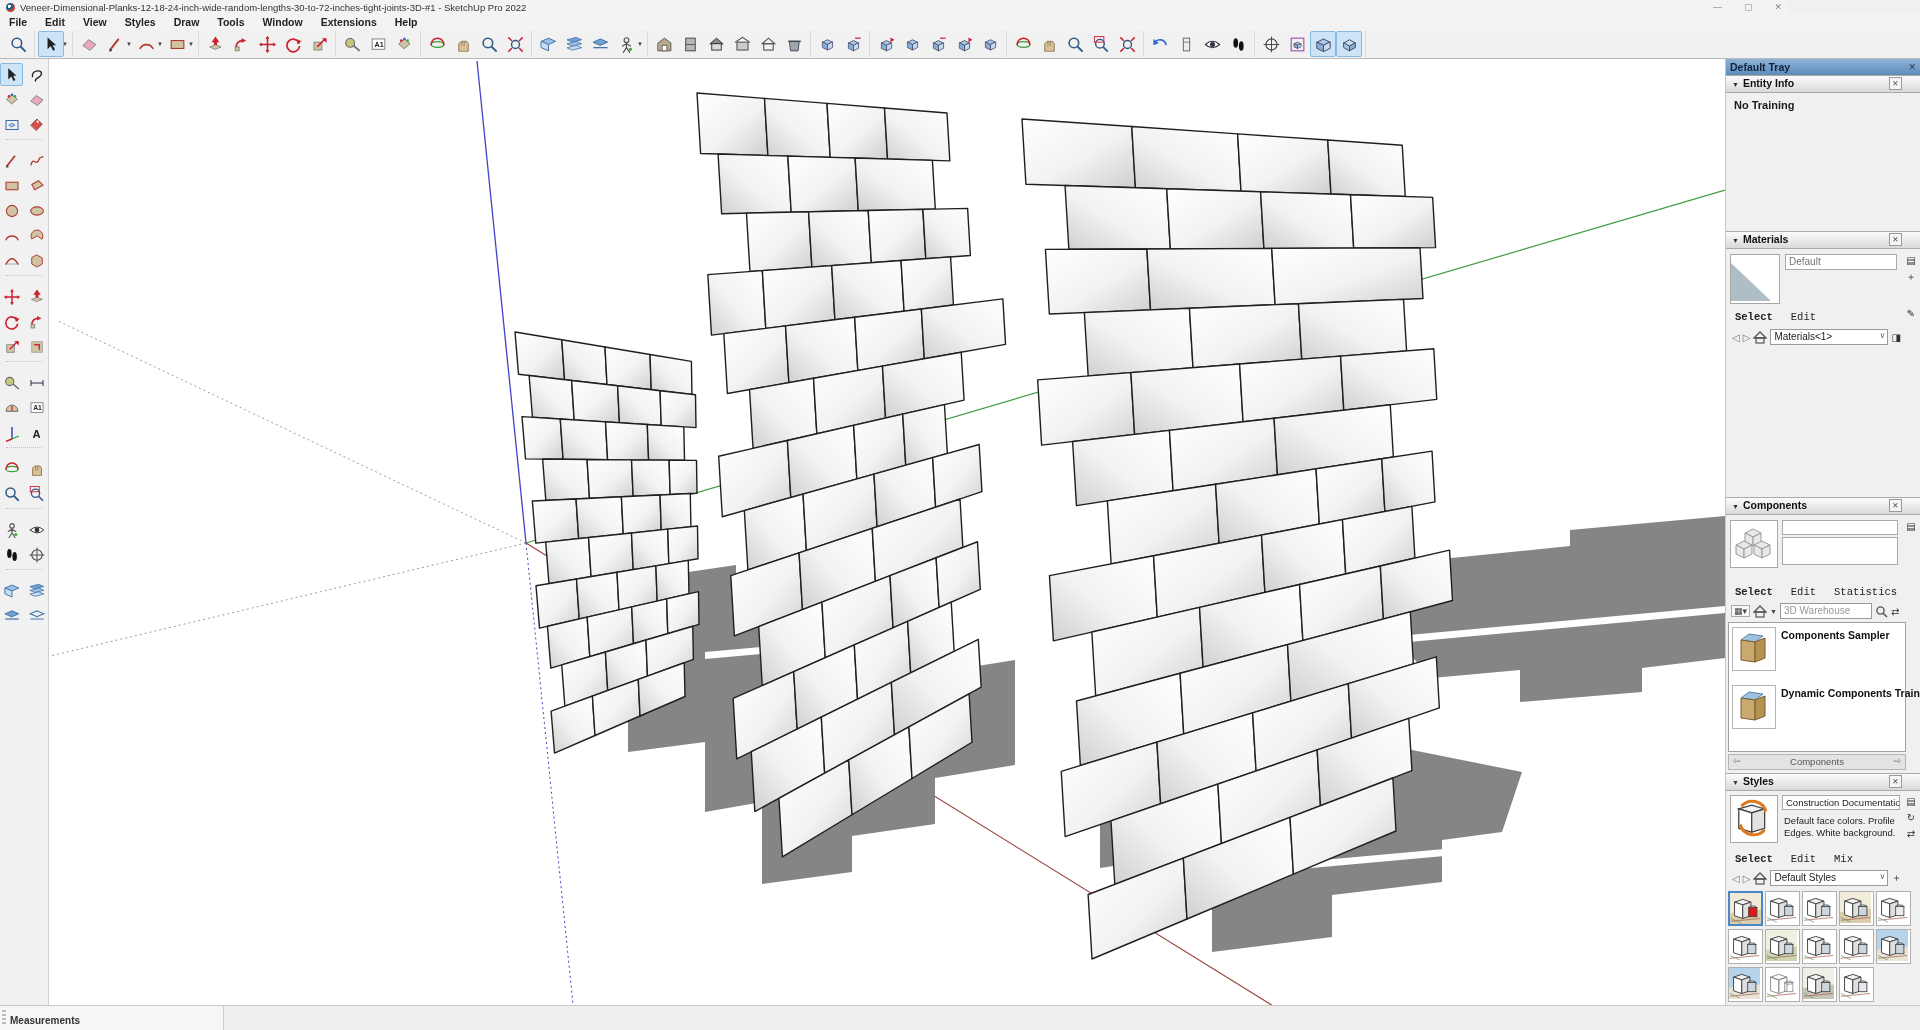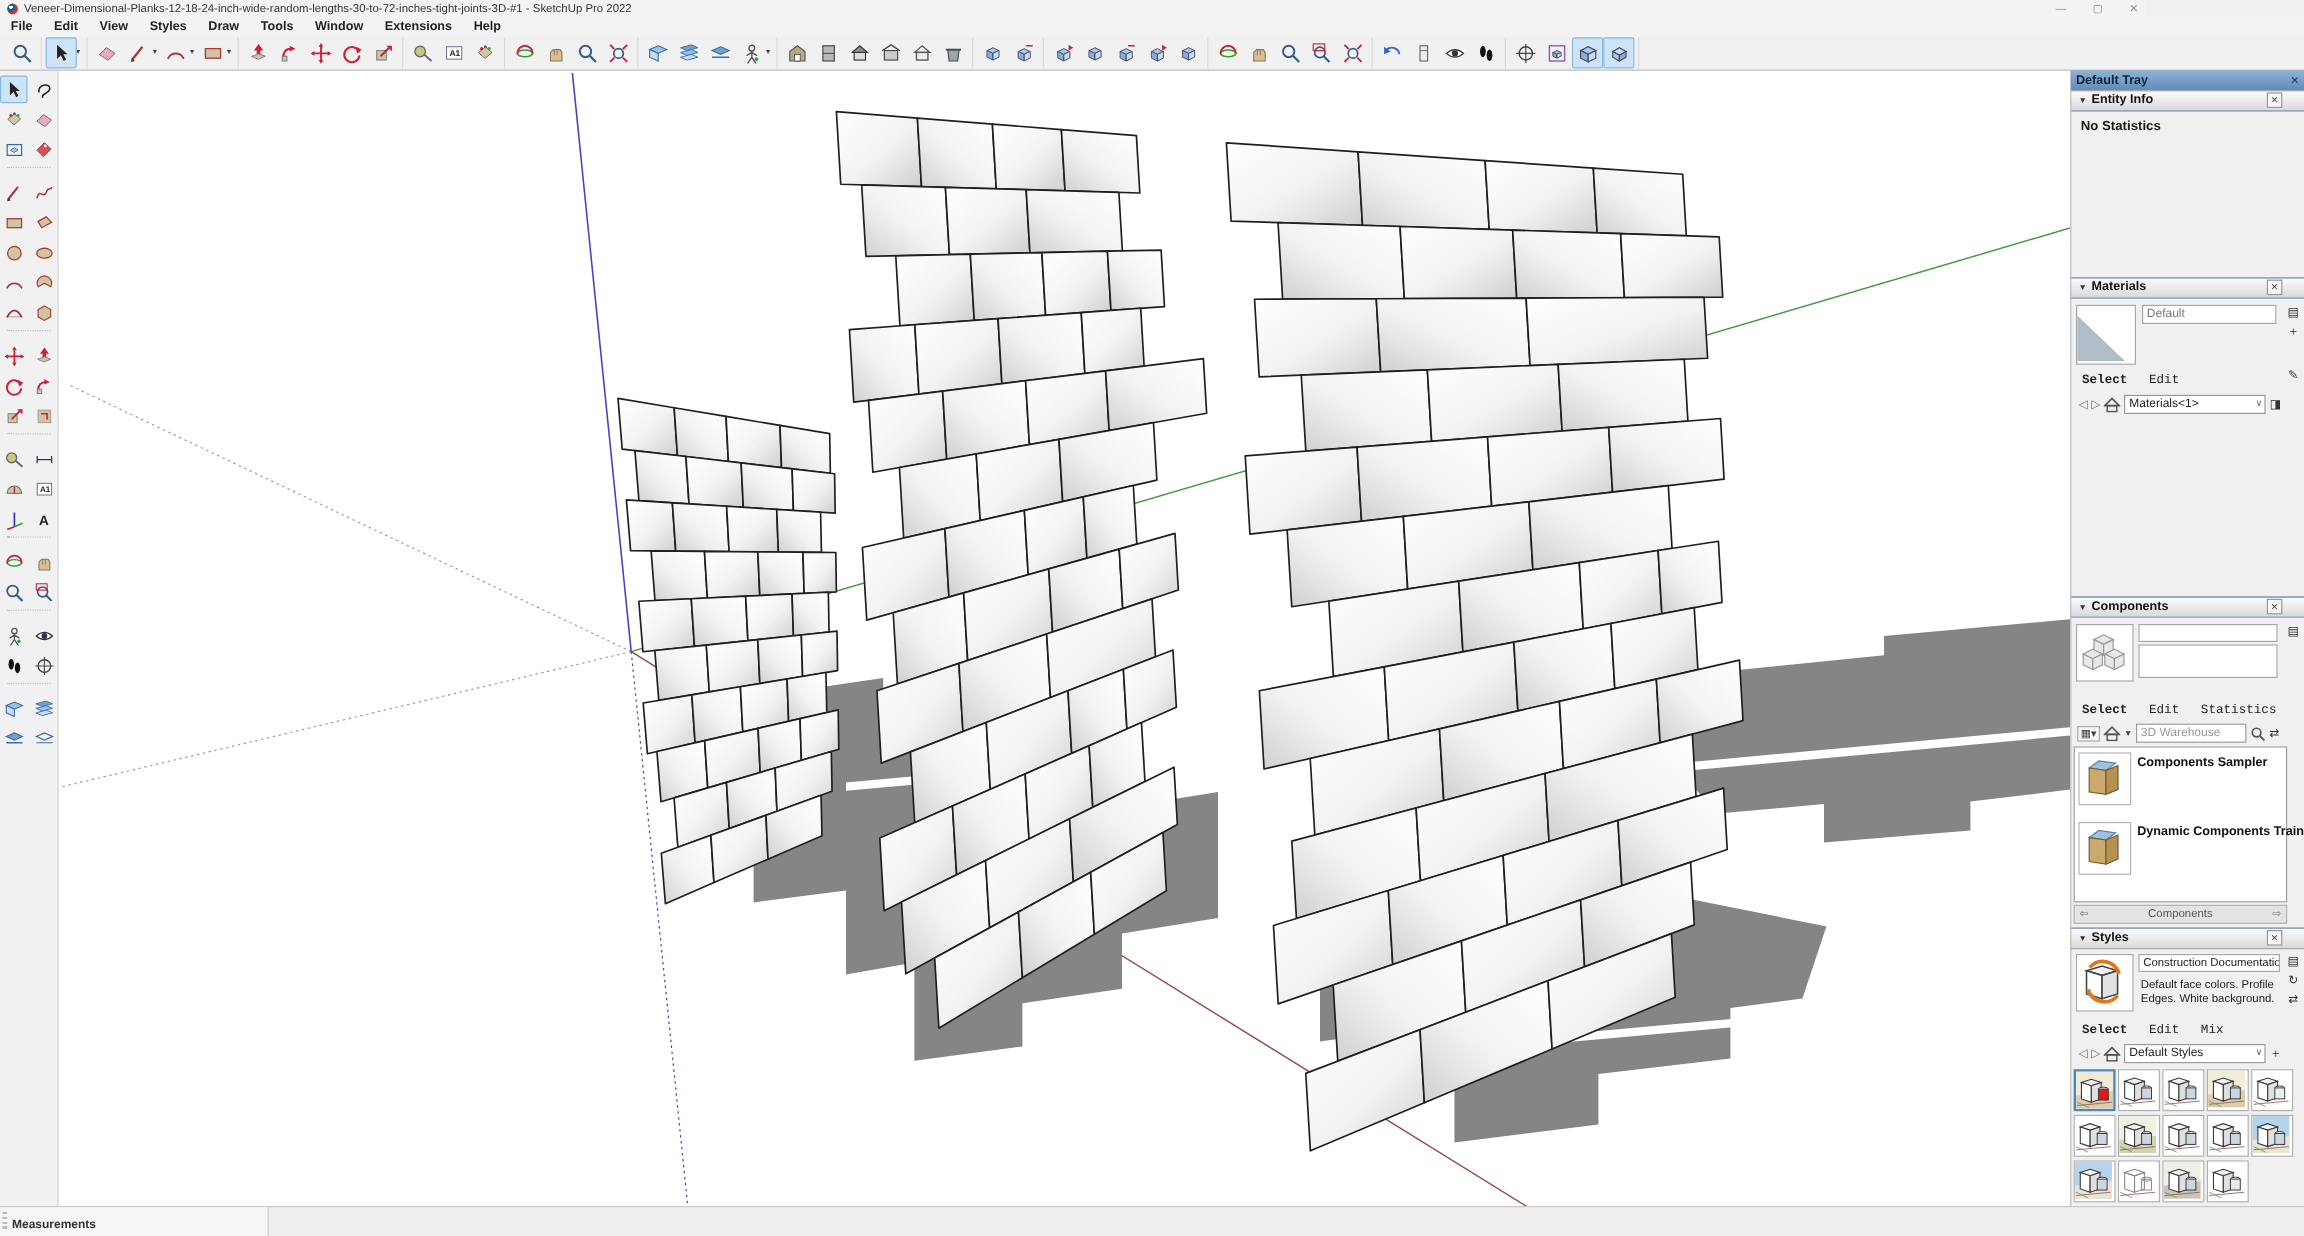--- a/index.html
+++ b/index.html
@@ -917,21 +917,21 @@
       <div id="tray-title">
         <span>Default Tray</span>
         <span class="tray-x">✕</span>
       </div>
 
       <div class="panel-hdr">
         <span class="tri">▼</span><span>Entity Info</span>
         <span class="hdr-x">✕</span>
       </div>
       <div class="panel-body" style="height:138px;">
-        <div style="position:absolute;left:8px;top:6px;font-weight:bold;font-size:11px;">No Statistics</div>
+        <div style="position:absolute;left:8px;top:6px;font-weight:bold;font-size:11px;">No Training</div>
       </div>
 
       <div class="panel-hdr">
         <span class="tri">▼</span><span>Materials</span>
         <span class="hdr-x">✕</span>
       </div>
       <div class="panel-body" style="height:248px;">
         <div class="thumb-box" style="left:4px;top:5px;width:48px;height:48px;">
           <svg width="46" height="46">
               <polygon points="0,8 0,46 40,46" fill="#aebdc6"></polygon>

